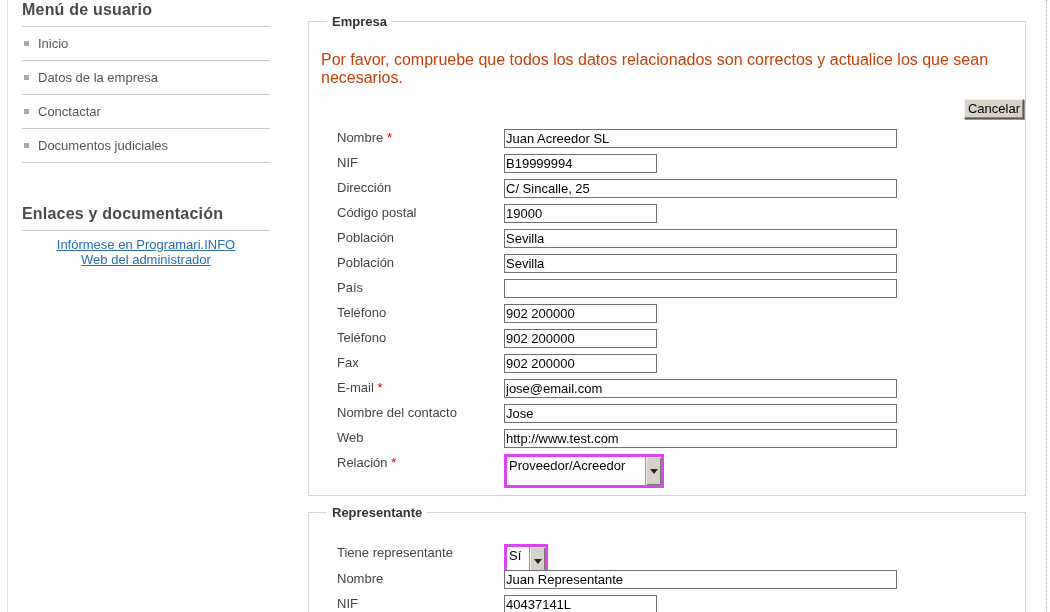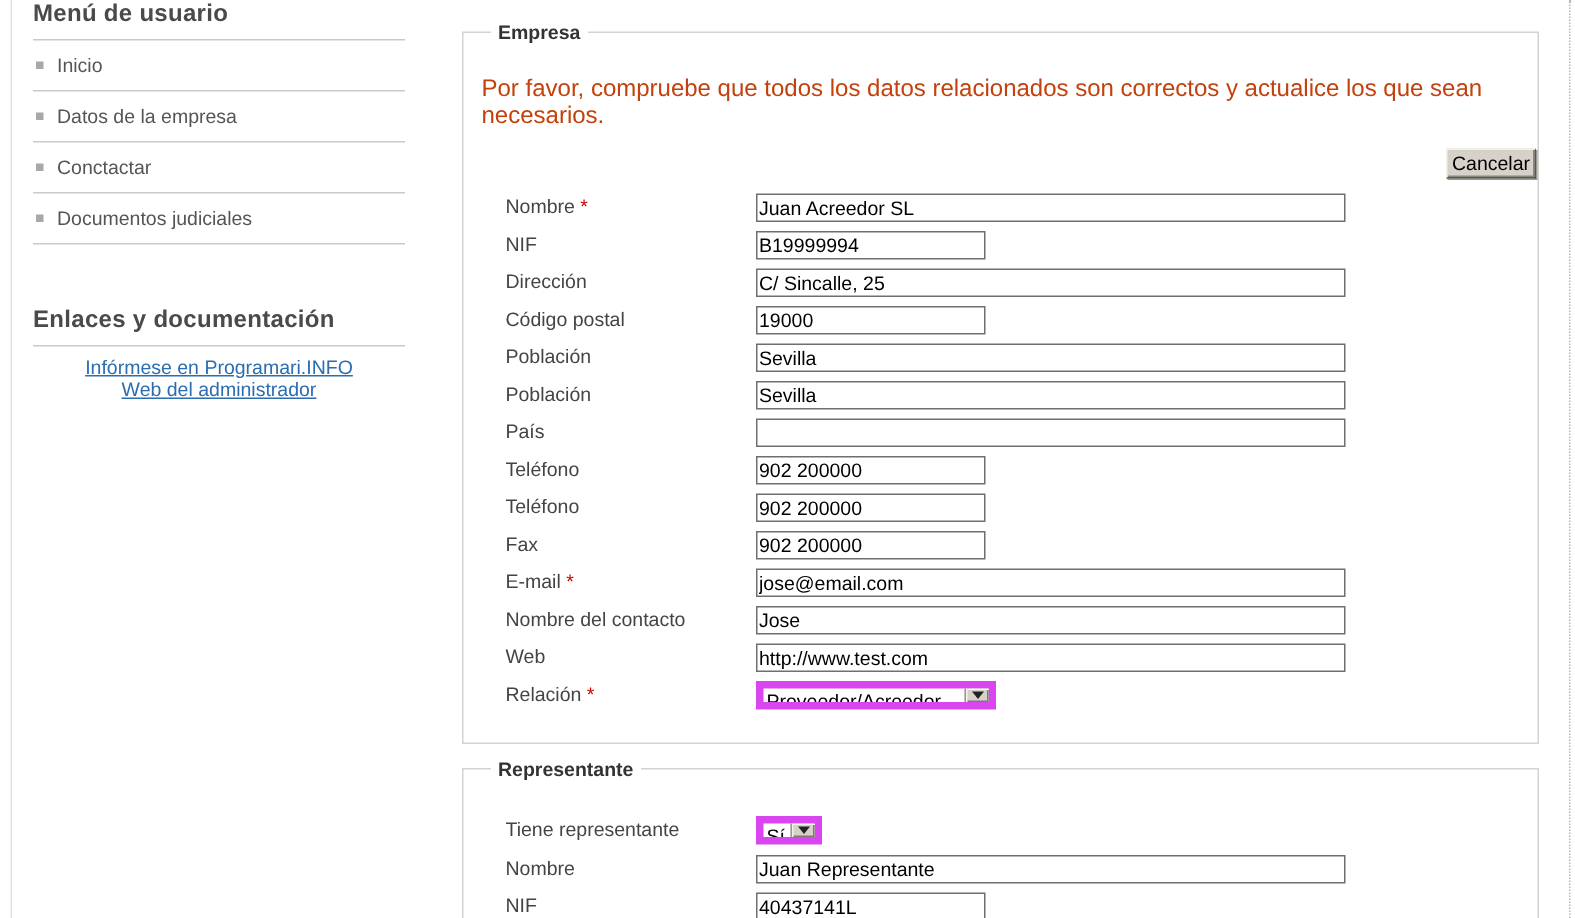--- a/index.html
+++ b/index.html
@@ -96,22 +96,22 @@
     height: 19px; padding: 0 2px 1px 1px;
     border: 1px solid #6f6f6f;
     background: #fff;
     outline: none;
   }
   .wide { width: 393px; }
   .narrow { width: 153px; }
 
   .select {
     display: inline-flex; align-items: stretch;
-    height: 19px;
-    border: 5px solid #d946ef;
+    height: 34px;
+    border: 3px solid #d946ef;
     background: #fff;
     cursor: pointer;
   }
   .sel-val {
     flex: 1 1 auto;
     font-size: 13px; color: #000;
     padding: 1px 2px 0 2px;
     white-space: nowrap; overflow: hidden;
   }
   .sel-btn {

